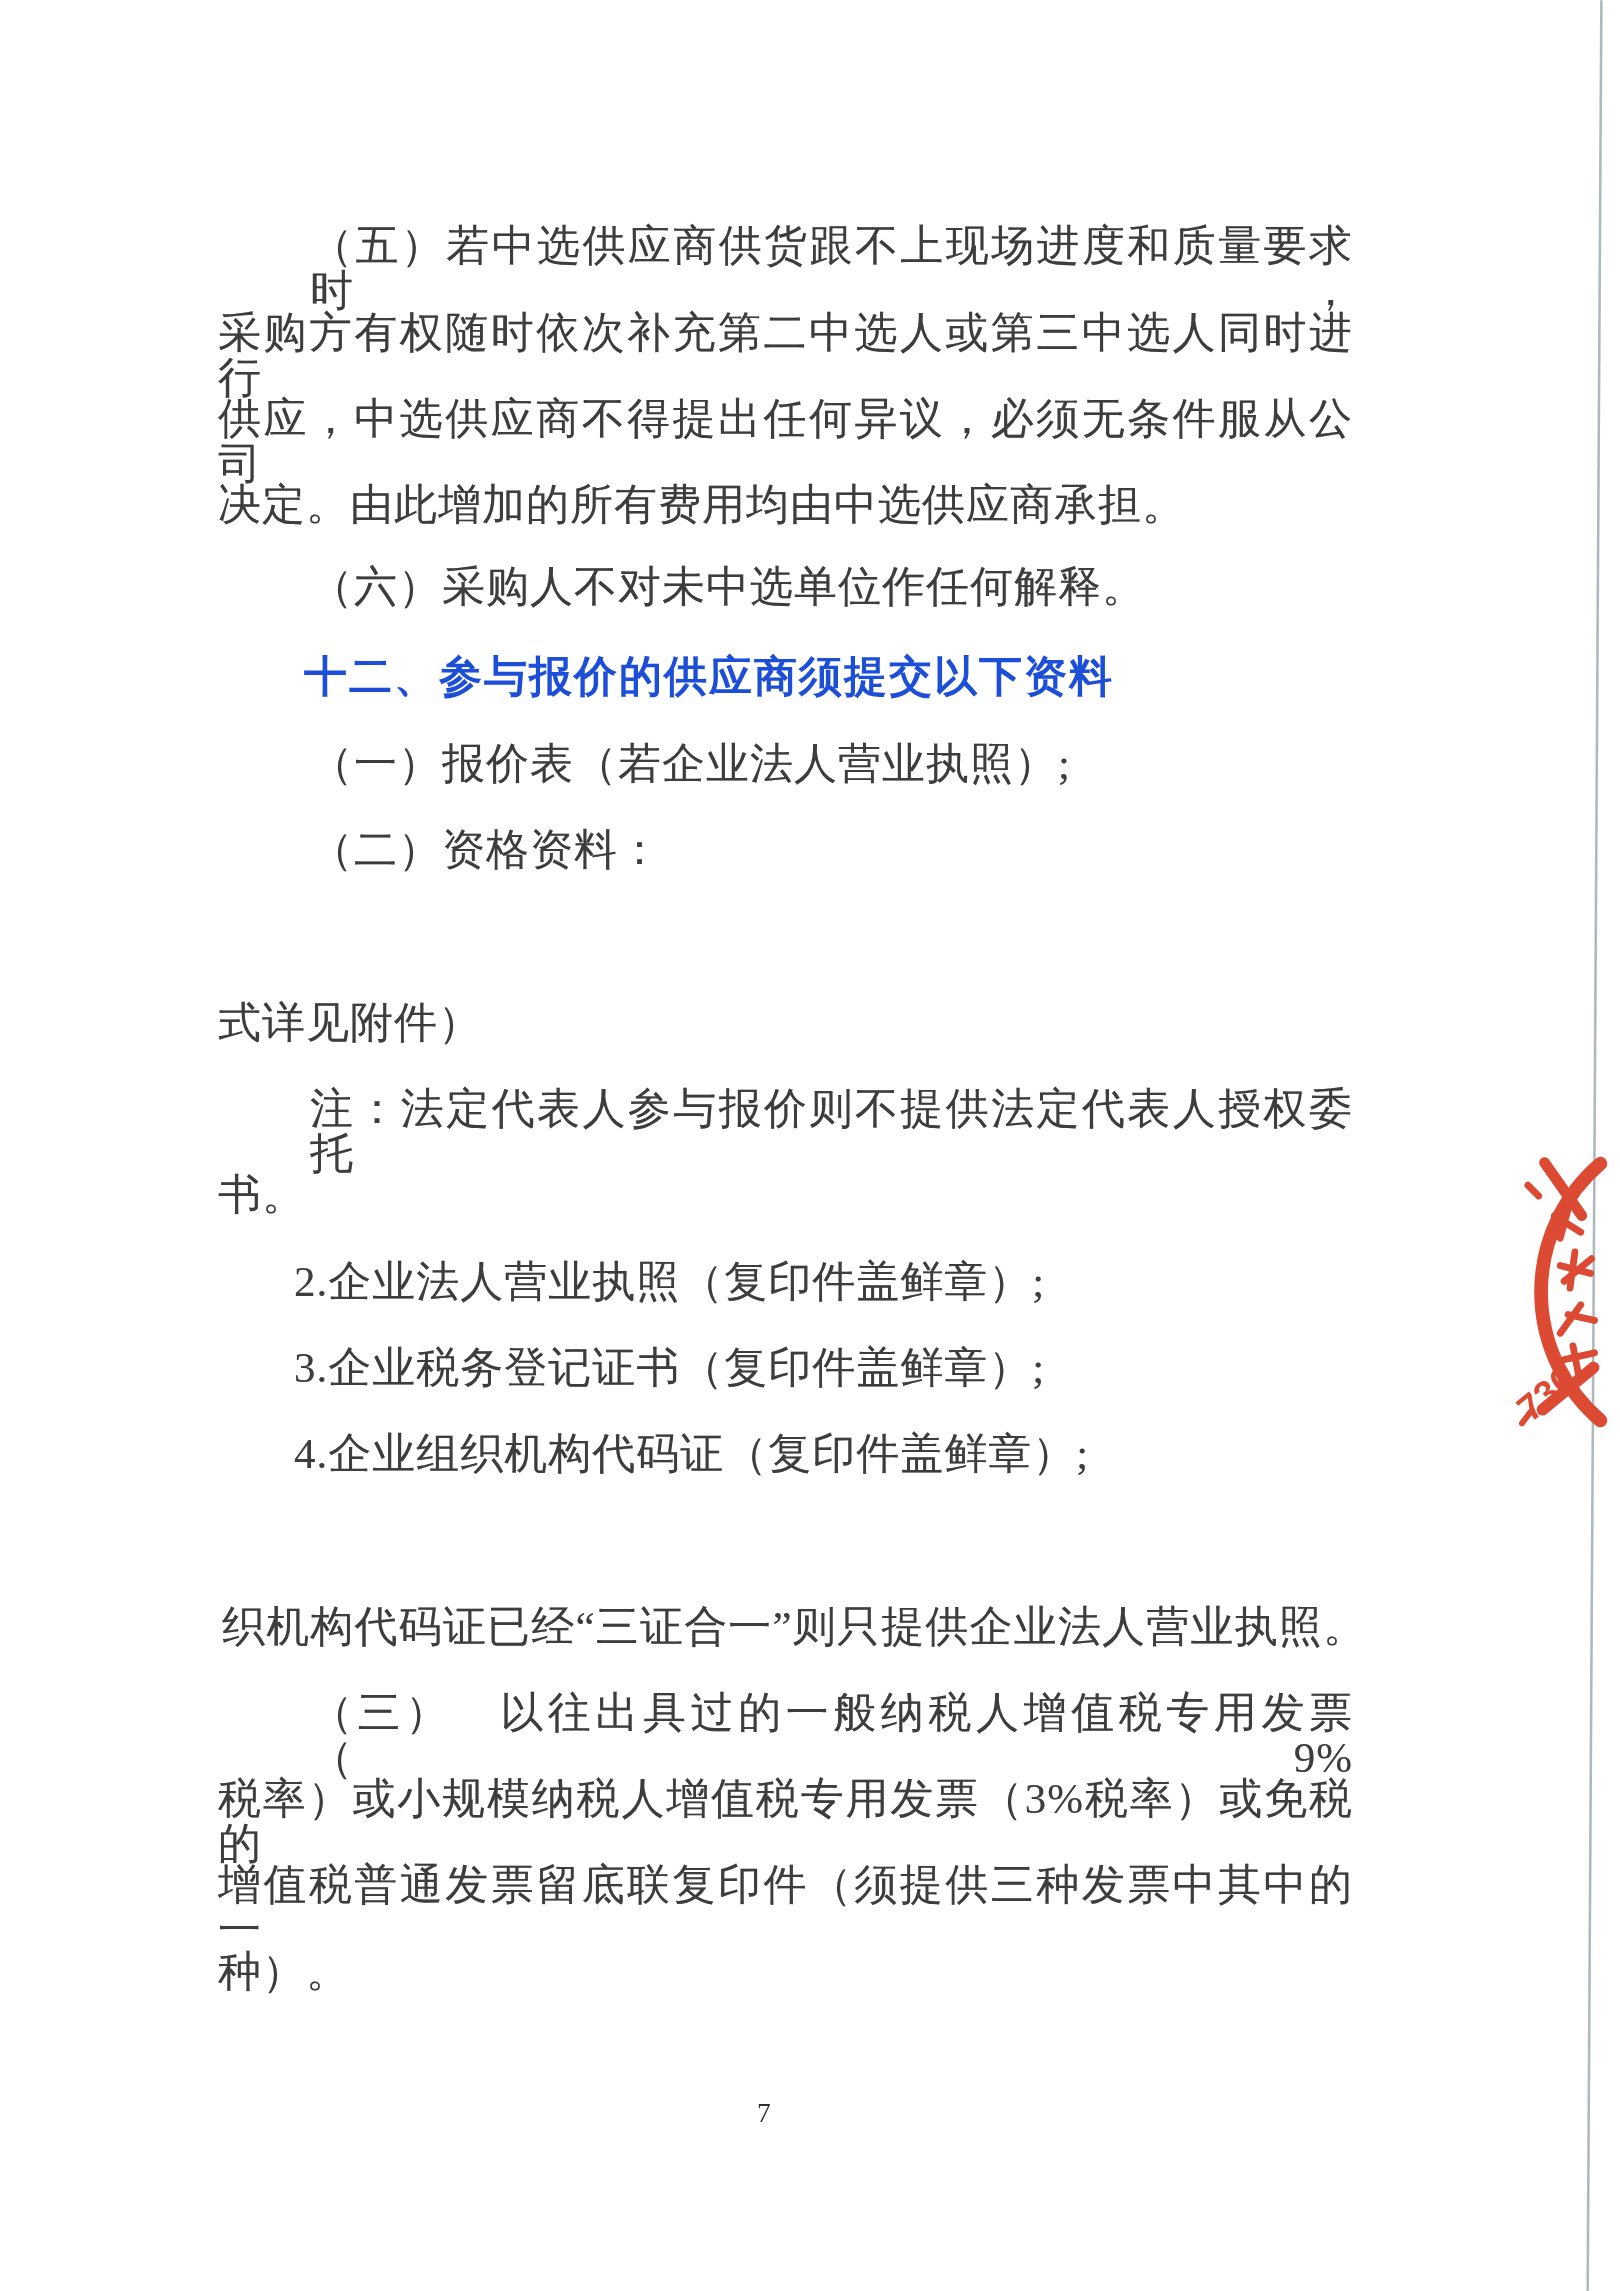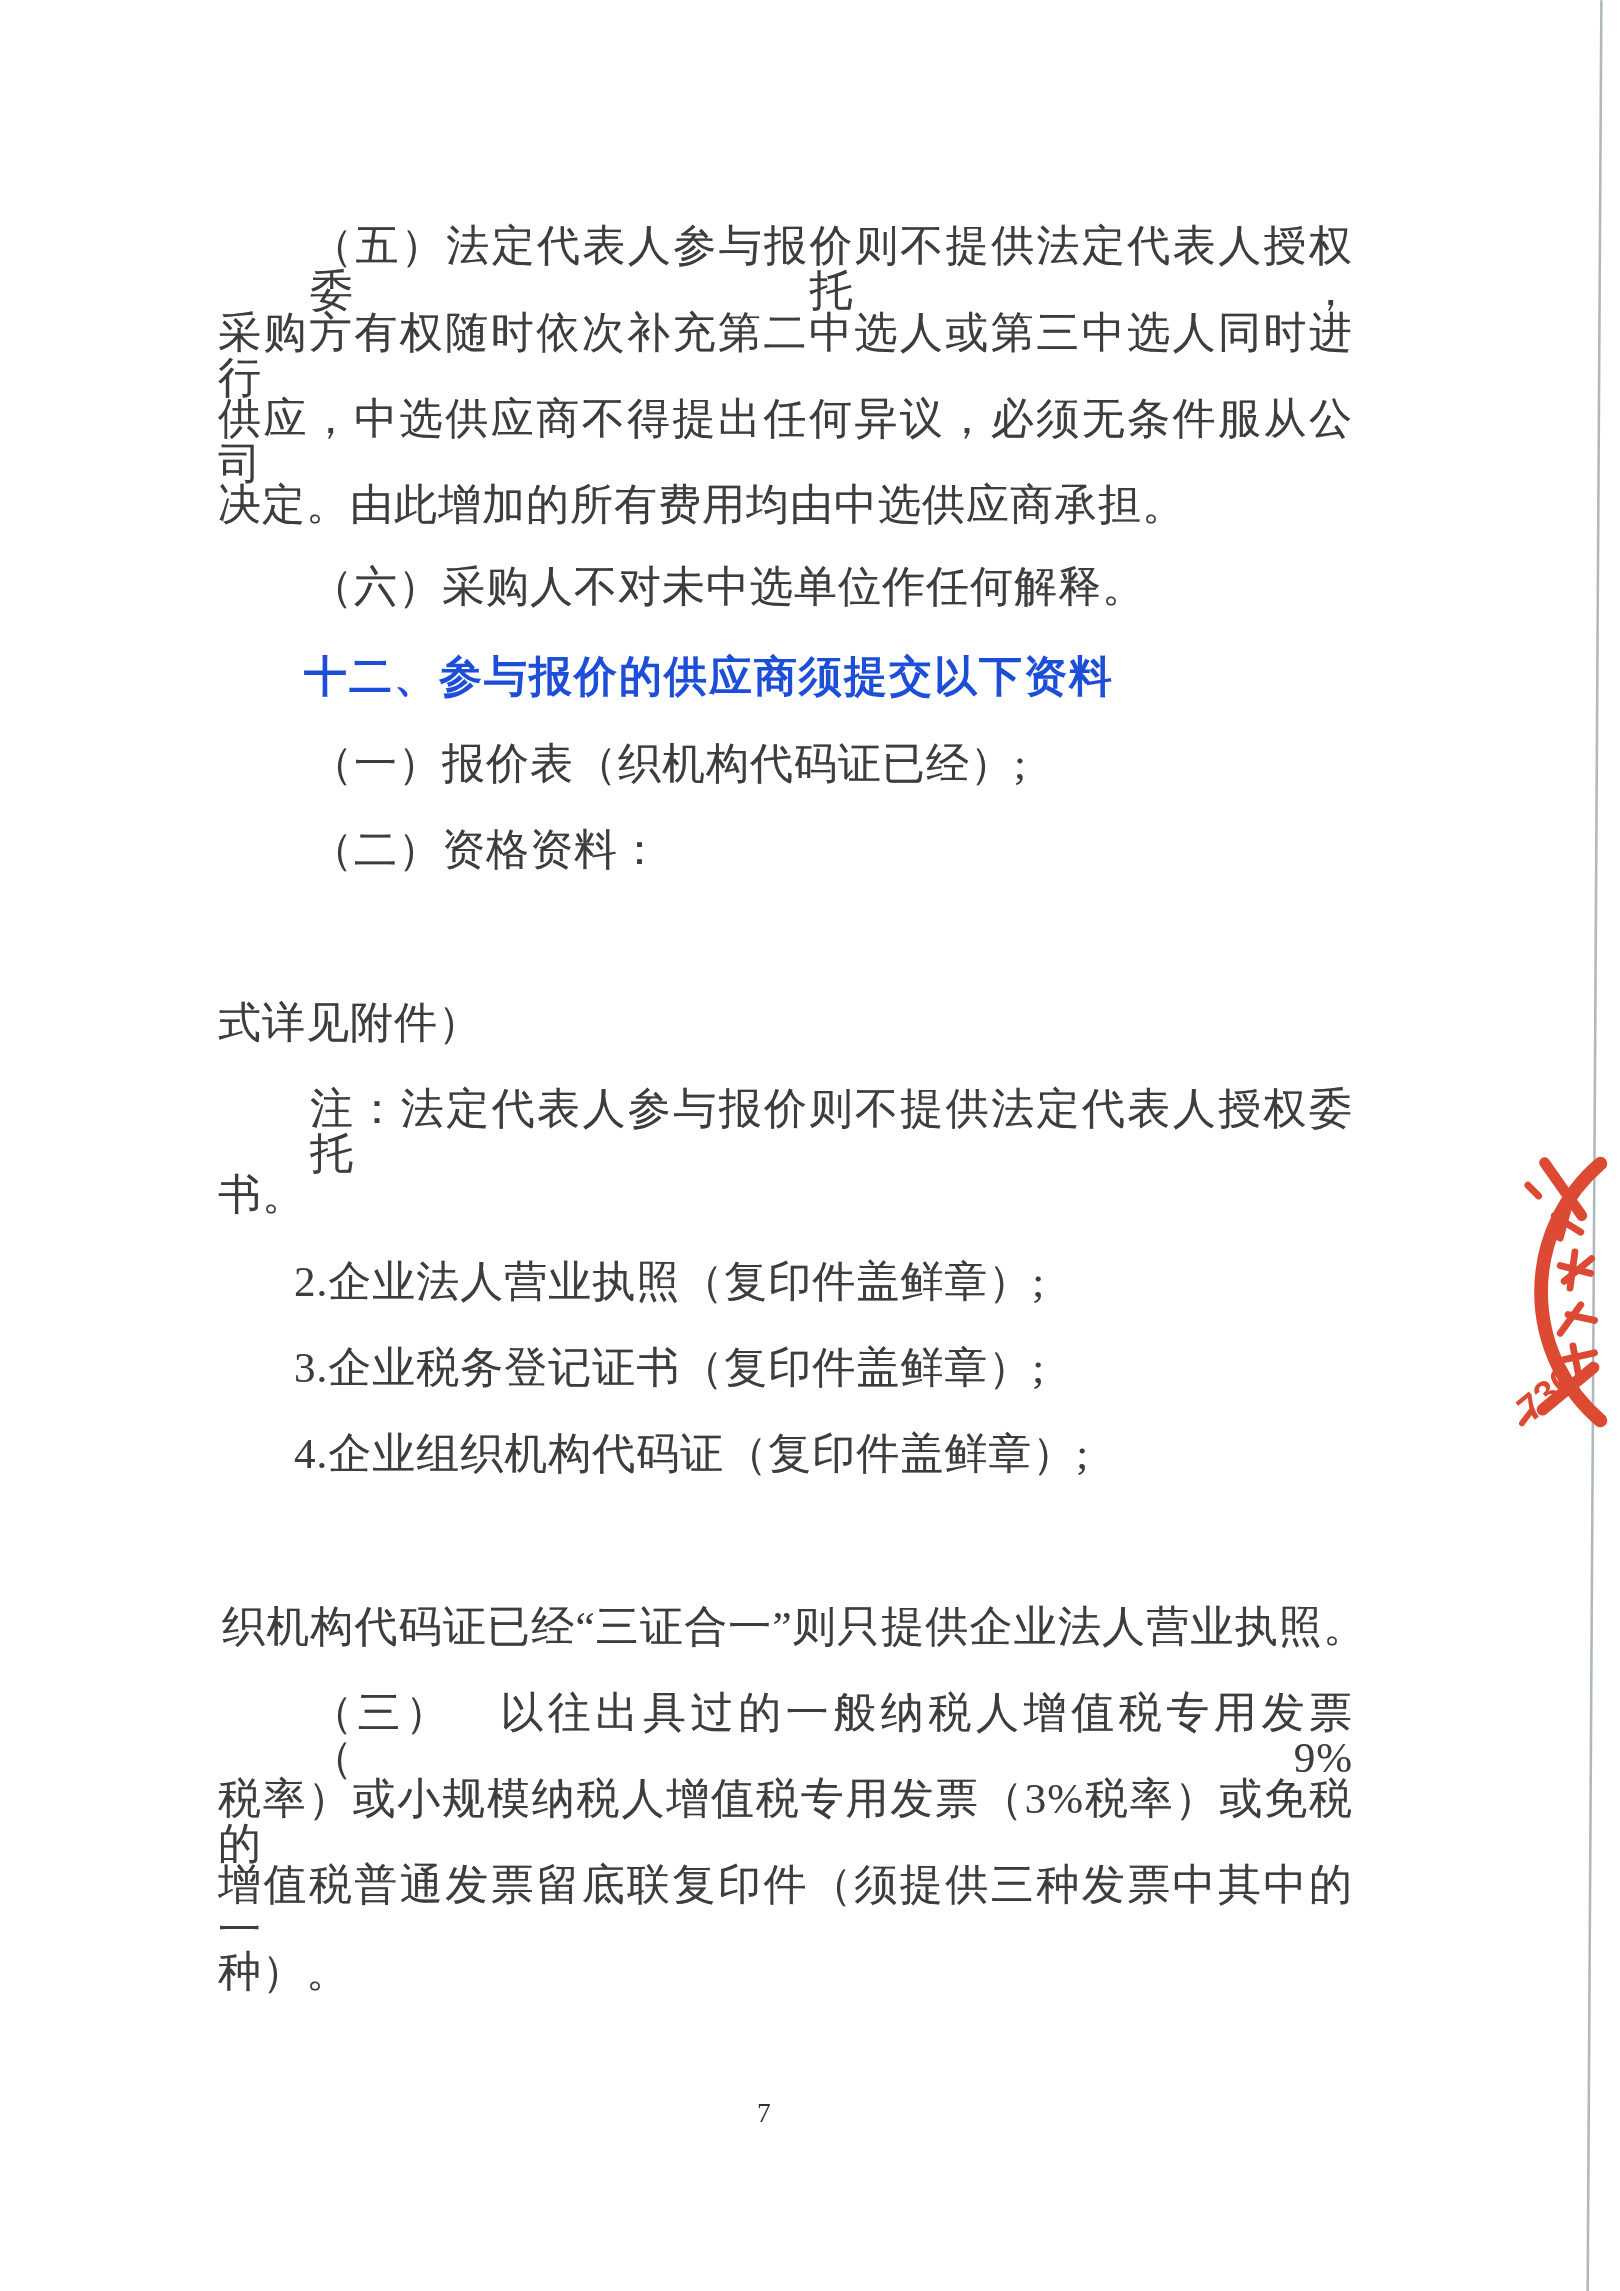--- a/index.html
+++ b/index.html
@@ -41,27 +41,27 @@
   .overlay{
     position:absolute;inset:0;
     pointer-events:none;
   }
 </style>
 </head>
 <body>
 
 <div class="page">
 
-  <div class="line j" style="top:223px;  left:310px; width:1043px;">（五）法定代表人参与报价则不提供法定代表人授权委托，</div>
+  <div class="line j" style="top:223px;  left:310px; width:1043px;">（五）若中选供应商供货跟不上现场进度和质量要求时，</div>
   <div class="line j" style="top:310px;  left:218px; width:1135px;">采购方有权随时依次补充第二中选人或第三中选人同时进行</div>
   <div class="line j" style="top:396px;  left:218px; width:1135px;">供应，中选供应商不得提出任何异议，必须无条件服从公司</div>
   <div class="line" style="top:482px;  left:218px;">决定。由此增加的所有费用均由中选供应商承担。</div>
   <div class="line" style="top:564px;  left:310px;">（六）采购人不对未中选单位作任何解释。</div>
   <div class="line heading" style="top:654px;  left:304px;">十二、参与报价的供应商须提交以下资料</div>
-  <div class="line" style="top:741px;  left:310px;">（一）报价表（织机构代码证已经）;</div>
+  <div class="line" style="top:741px;  left:310px;">（一）报价表（若企业法人营业执照）;</div>
   <div class="line" style="top:827px;  left:310px;">（二）资格资料：</div>
   <div class="line" style="top:1000px; left:218px;">式详见附件）</div>
   <div class="line j" style="top:1086px; left:310px; width:1043px;">注：法定代表人参与报价则不提供法定代表人授权委托</div>
   <div class="line" style="top:1172px; left:218px;">书。</div>
   <div class="line" style="top:1259px; left:294px;">2.企业法人营业执照（复印件盖鲜章）;</div>
   <div class="line" style="top:1345px; left:294px;">3.企业税务登记证书（复印件盖鲜章）;</div>
   <div class="line" style="top:1431px; left:294px;">4.企业组织机构代码证（复印件盖鲜章）;</div>
   <div class="line j" style="top:1604px; left:222px; width:1145px;">织机构代码证已经“三证合一”则只提供企业法人营业执照。</div>
   <div class="line j" style="top:1690px; left:310px; width:1043px;">（三）　以往出具过的一般纳税人增值税专用发票（9%</div>
   <div class="line j" style="top:1776px; left:218px; width:1135px;">税率）或小规模纳税人增值税专用发票（3%税率）或免税的</div>

